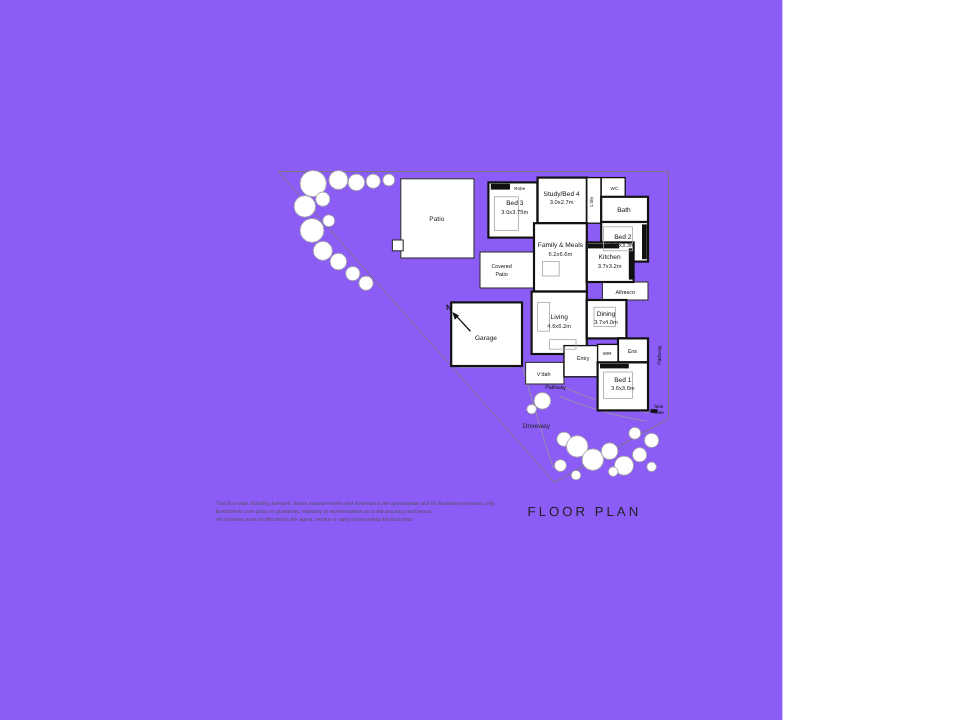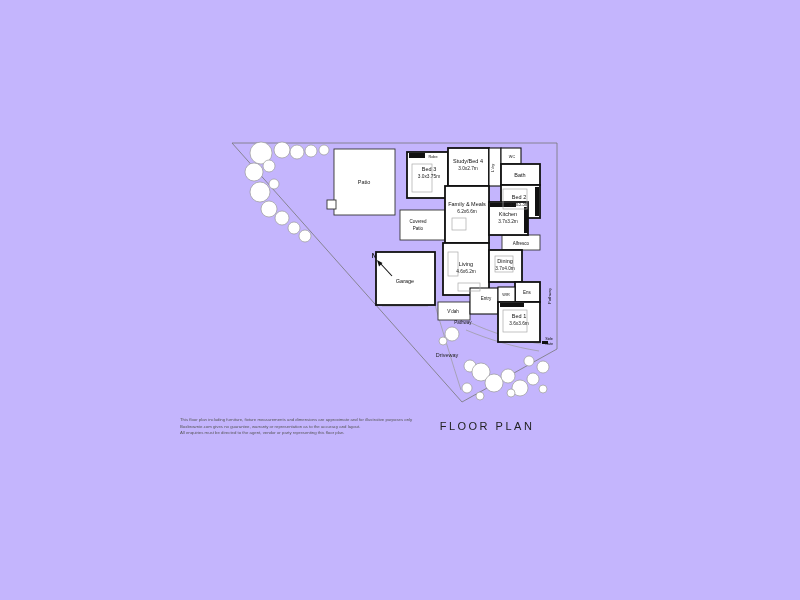--- a/index.html
+++ b/index.html
@@ -1,16 +1,16 @@
 <!DOCTYPE html>
 <html><head>
 <meta charset="utf-8">
 <style>
   html,body{margin:0;padding:0;background:#fff;}
-  .canvas{position:relative;width:800px;height:600px;background:#c4b5fd;overflow:hidden;
+  .canvas{position:relative;width:652px;height:600px;background:#8b5cf6;overflow:hidden;
           font-family:"Liberation Sans",sans-serif;}
   svg text{font-family:"Liberation Sans",sans-serif;fill:#111;}
   .name{font-size:5.5px;text-anchor:middle;}
   .dims{font-size:4.8px;text-anchor:middle;fill:#222;}
   .small{font-size:4.5px;text-anchor:middle;}
   .tiny{font-size:3.8px;text-anchor:middle;}
   .outd{font-size:5.5px;text-anchor:middle;fill:#222;}
   .title{font-size:11px;letter-spacing:2.5px;text-anchor:middle;fill:#222;}
   .disc{font-size:4.3px;fill:#555;}
   .wall{fill:#fff;stroke:#111;stroke-width:1.8;}

